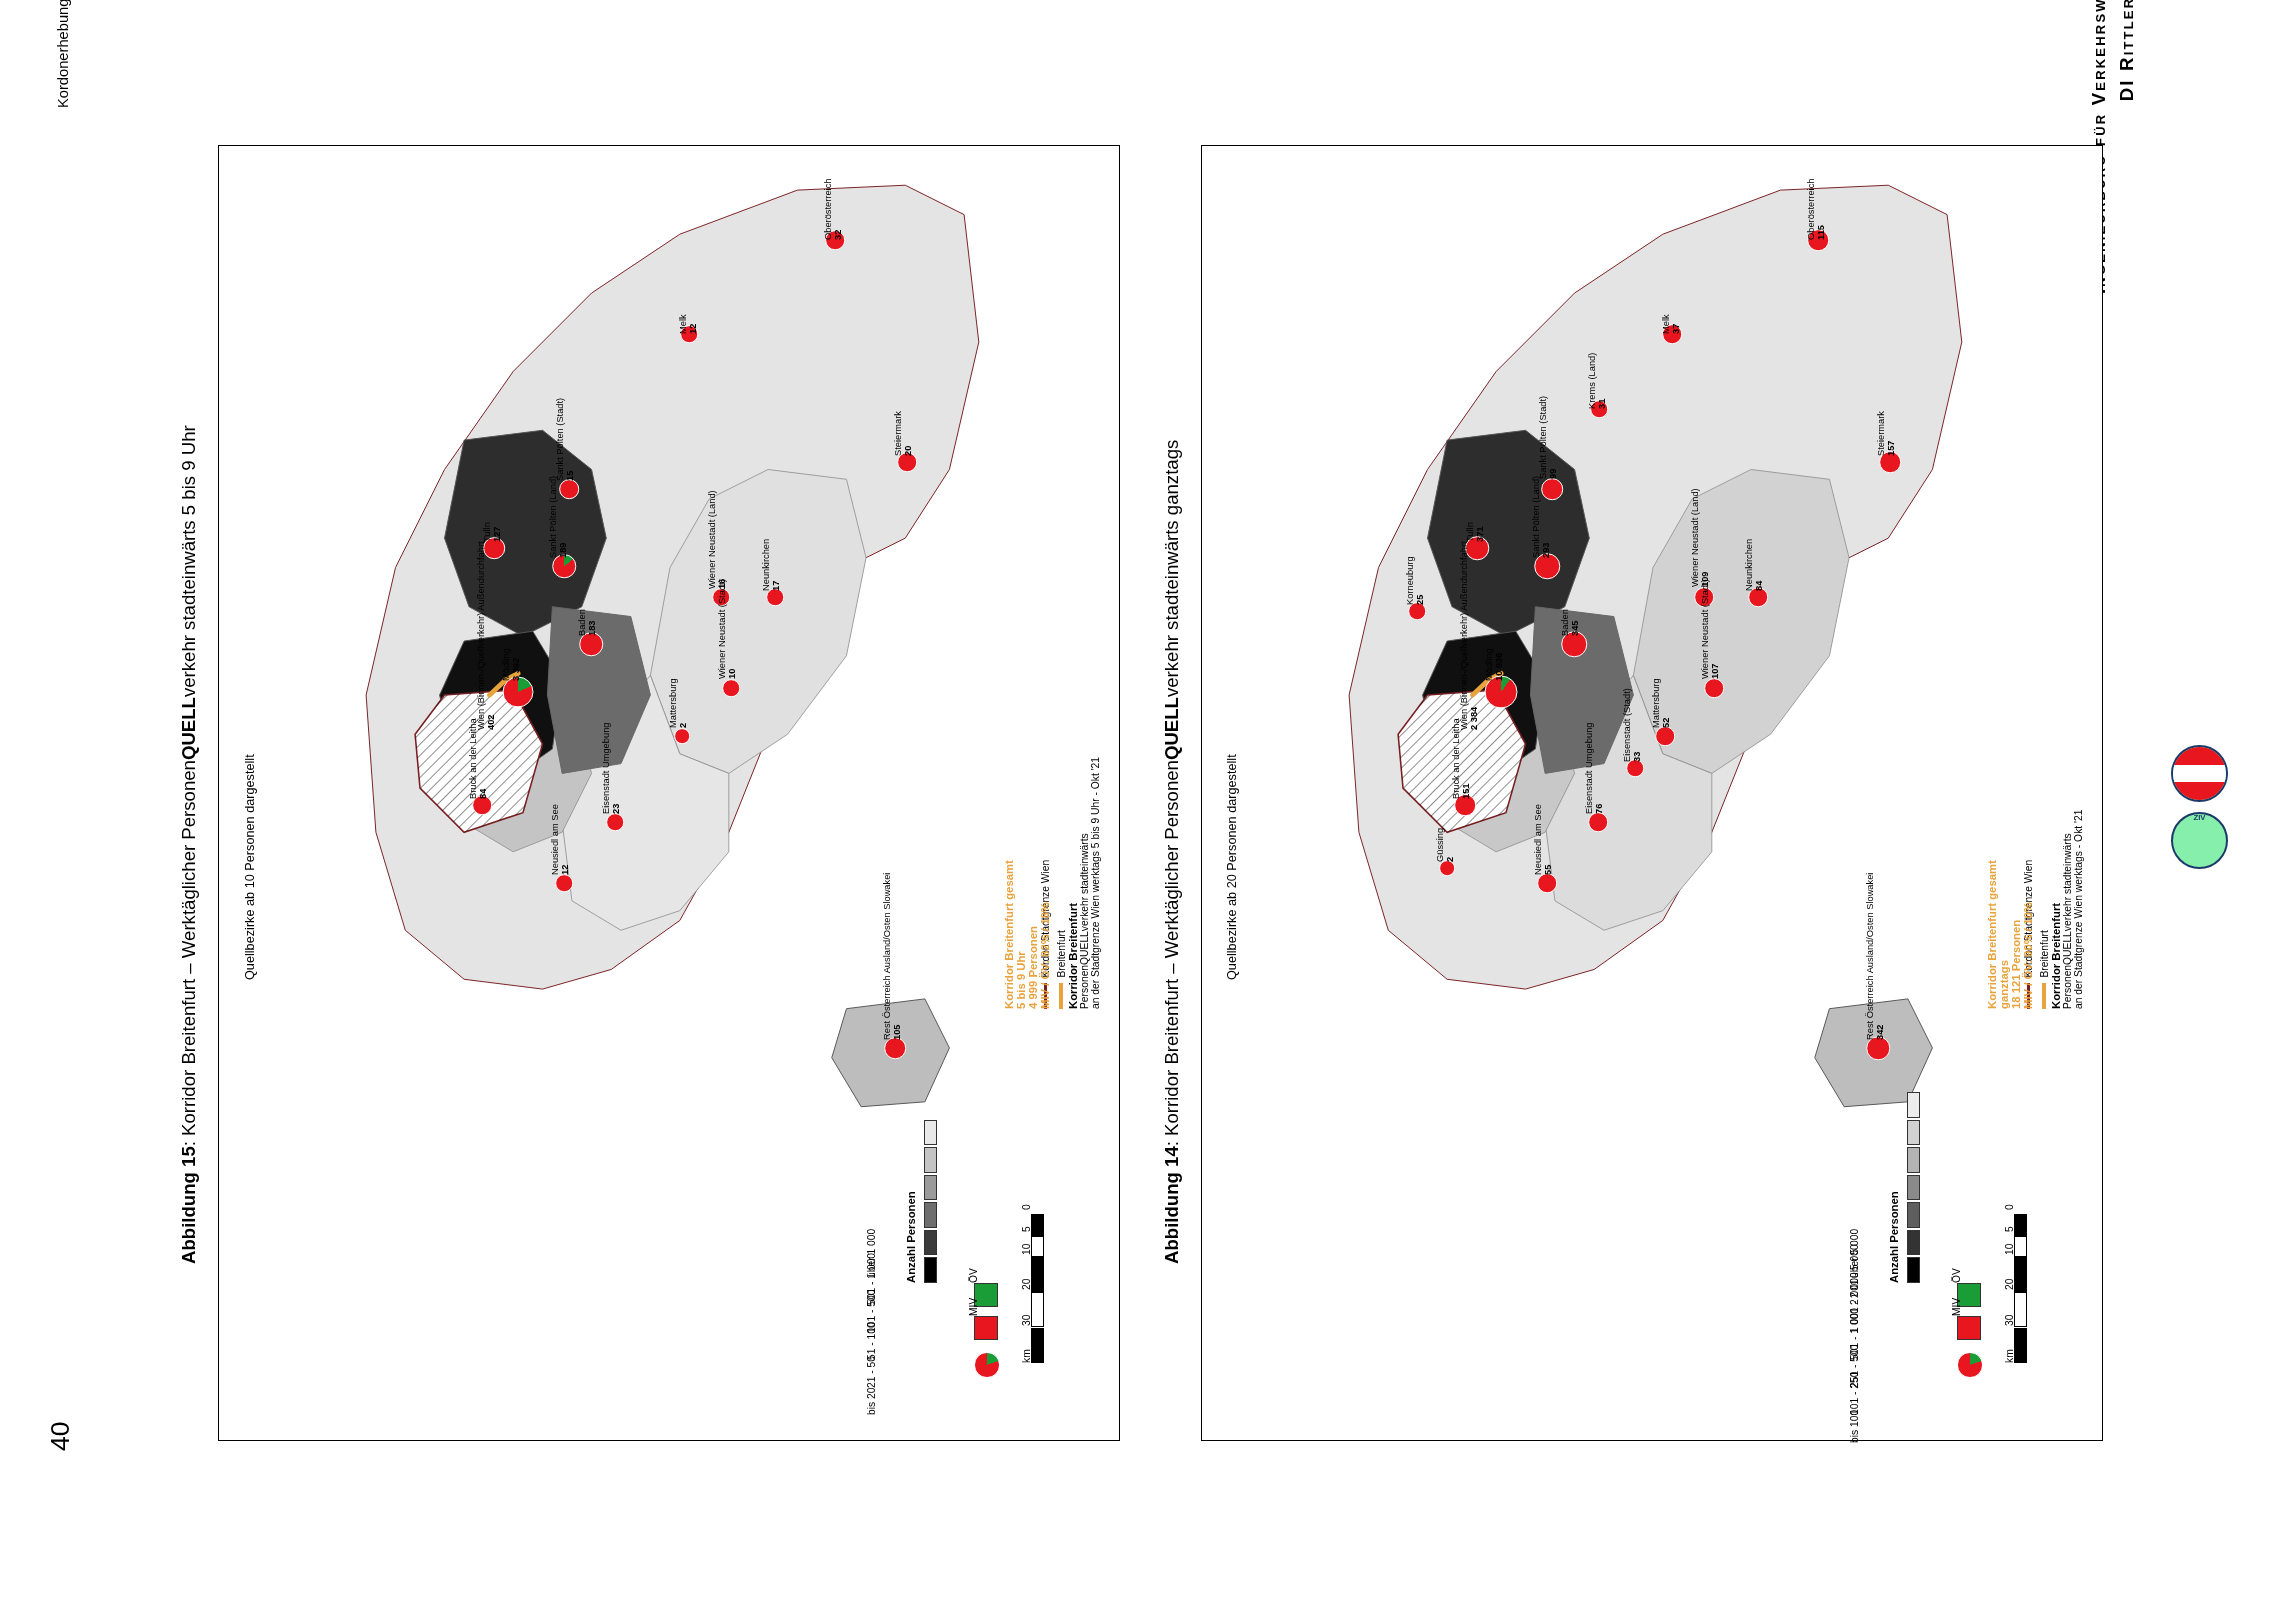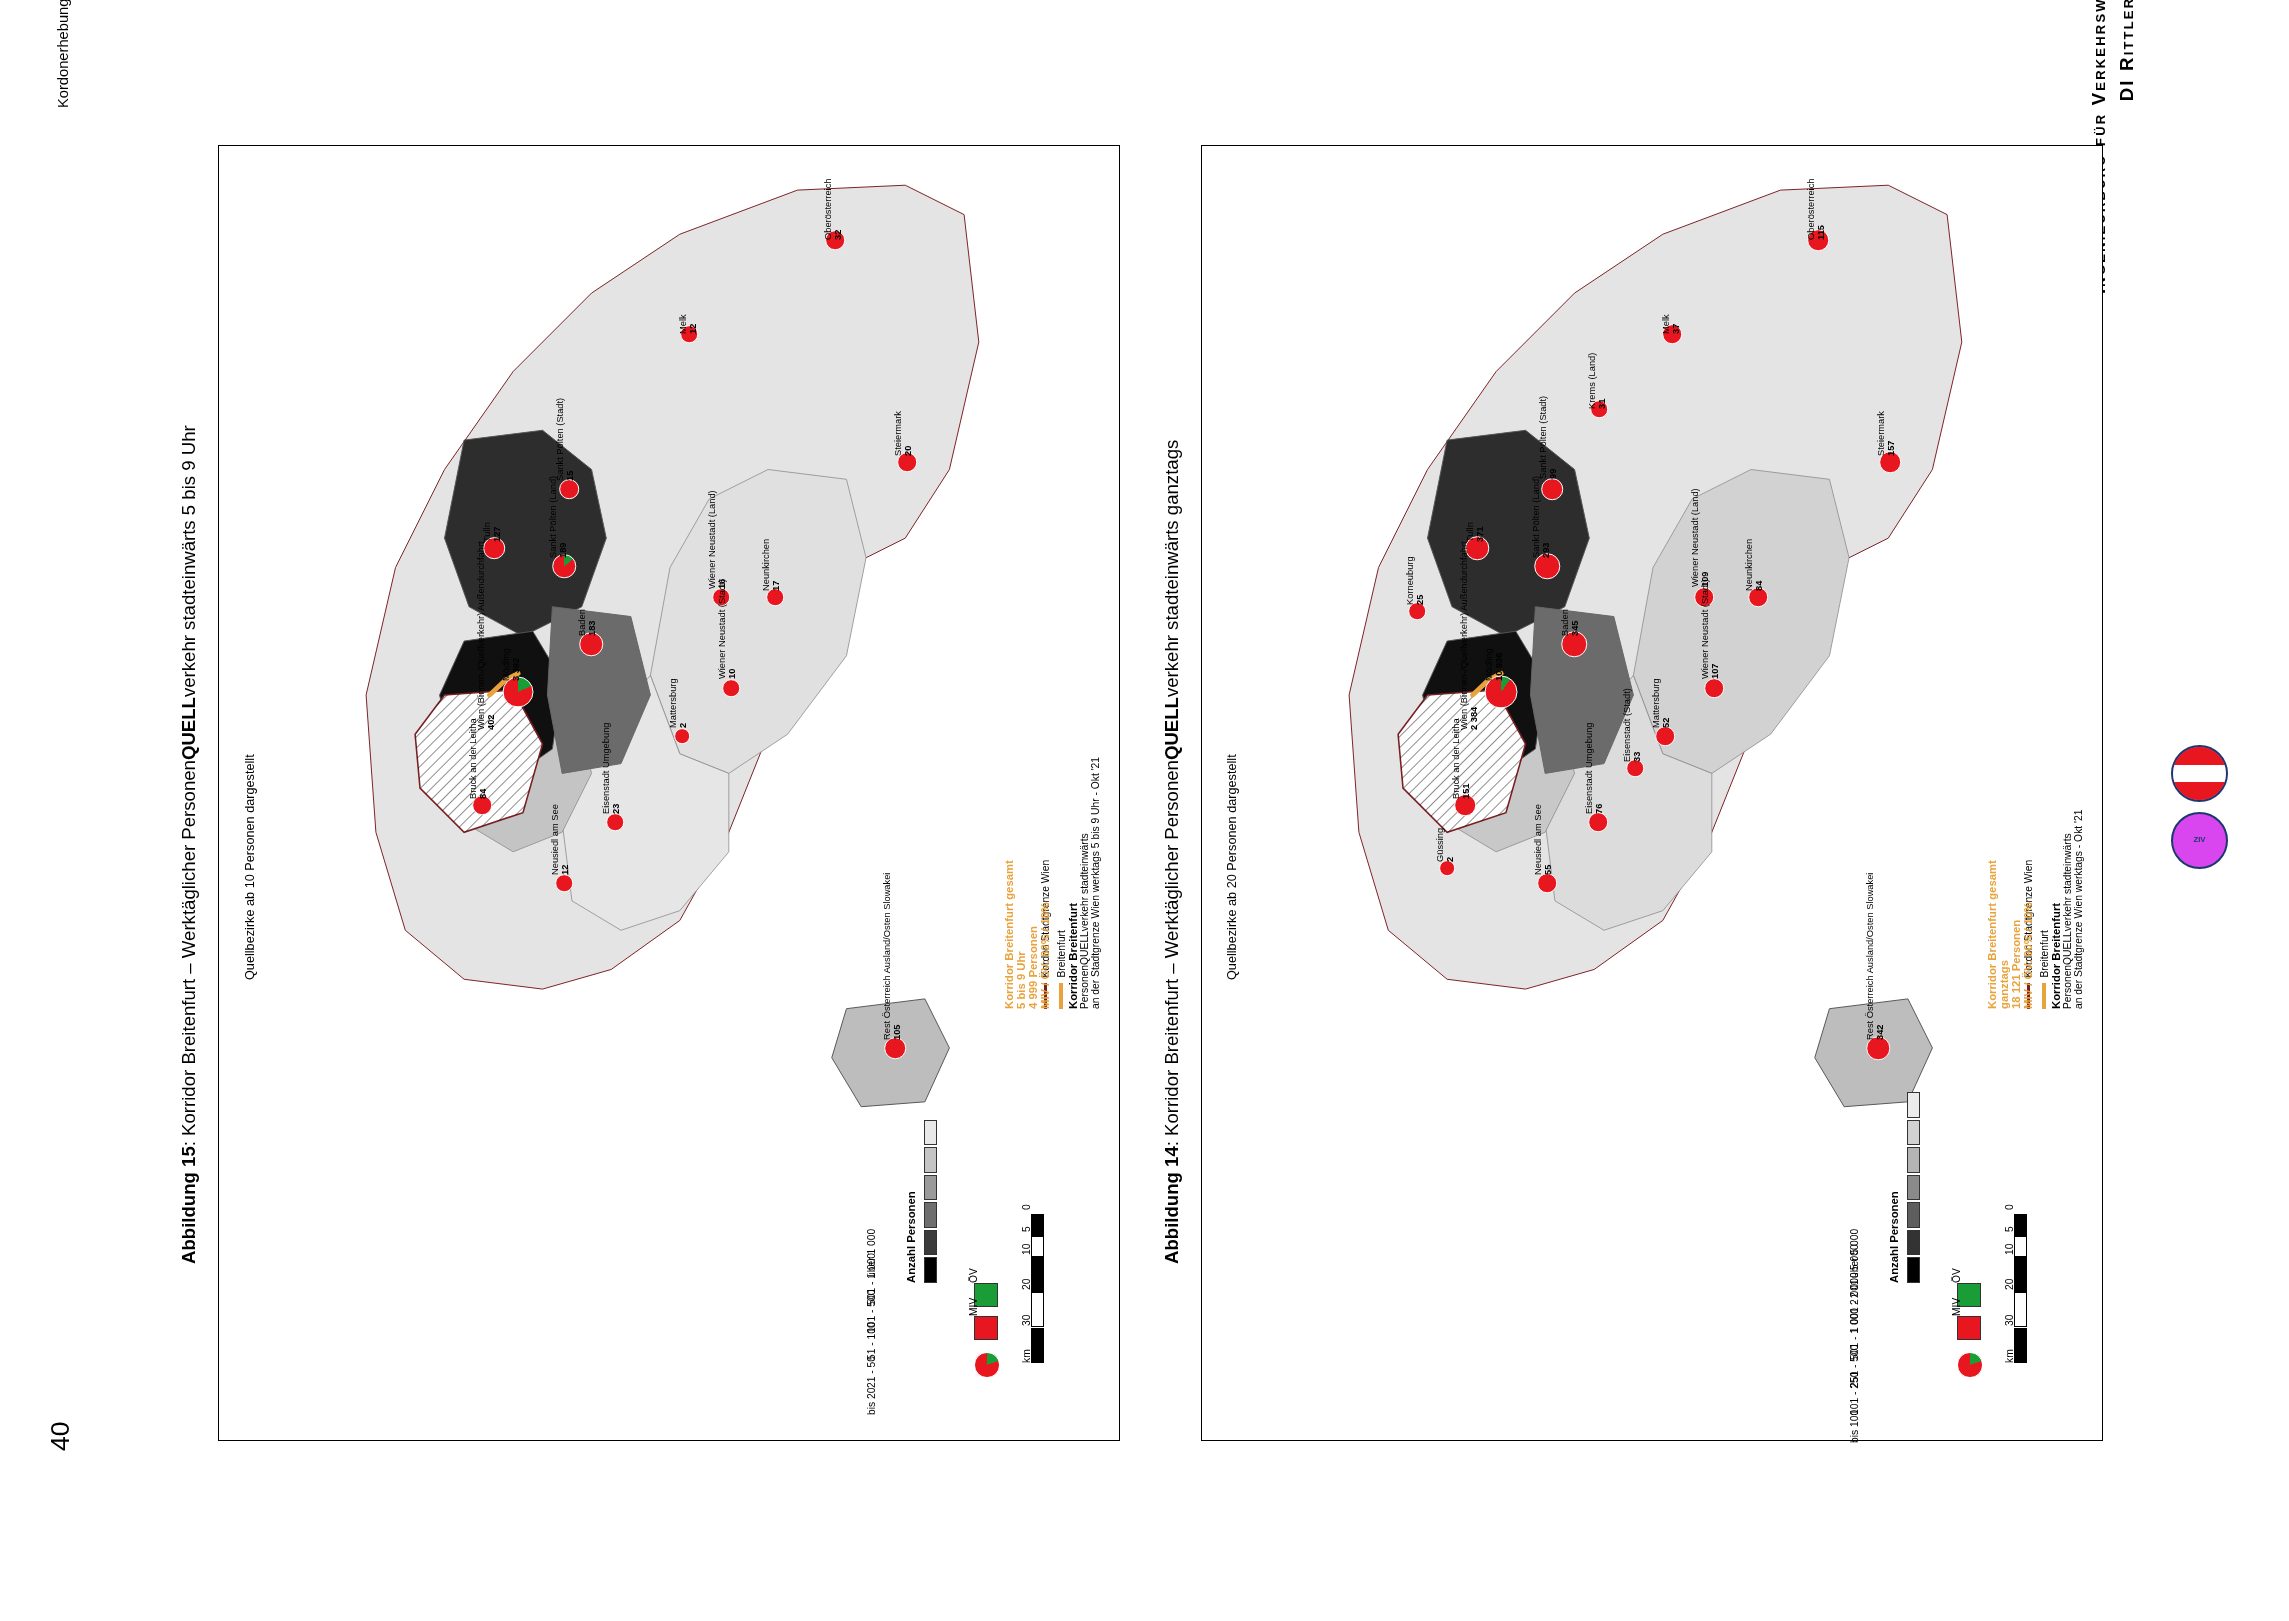--- a/index.html
+++ b/index.html
@@ -25,22 +25,22 @@
   .smallcaps { font-variant:small-caps; }
 
   
   #doc-title { position:absolute; left:55px; top:108px; font-size:14.7px; }
   #page-number { position:absolute; left:45px; top:1451px; font-size:26.5px; }
 
   
   #logos { position:absolute; left:2171px; top:745px; }
   .logo {
     width:57px; height:57px; border-radius:50%;
-    border:2.9px solid #1b3a6b; background:#d946ef;
-    display:flex; align-items:center; justify-content:center;
+    border:2.9px solid #1b3a6b; background:#86efac;
+    display:flex; justify-content:center;
     margin-bottom:9.8px; position:relative; overflow:hidden;
   }
   .logo .inner { font-size:7.8px; color:#1b3a6b; text-align:center; line-height:1.05; font-weight:bold;}
   .logo.flag .bar { position:absolute; left:0; width:100%; height:33.33%; }
 
   
   .figure {
     position:absolute;
     border:1px solid #000;
     background:#ffffff;

